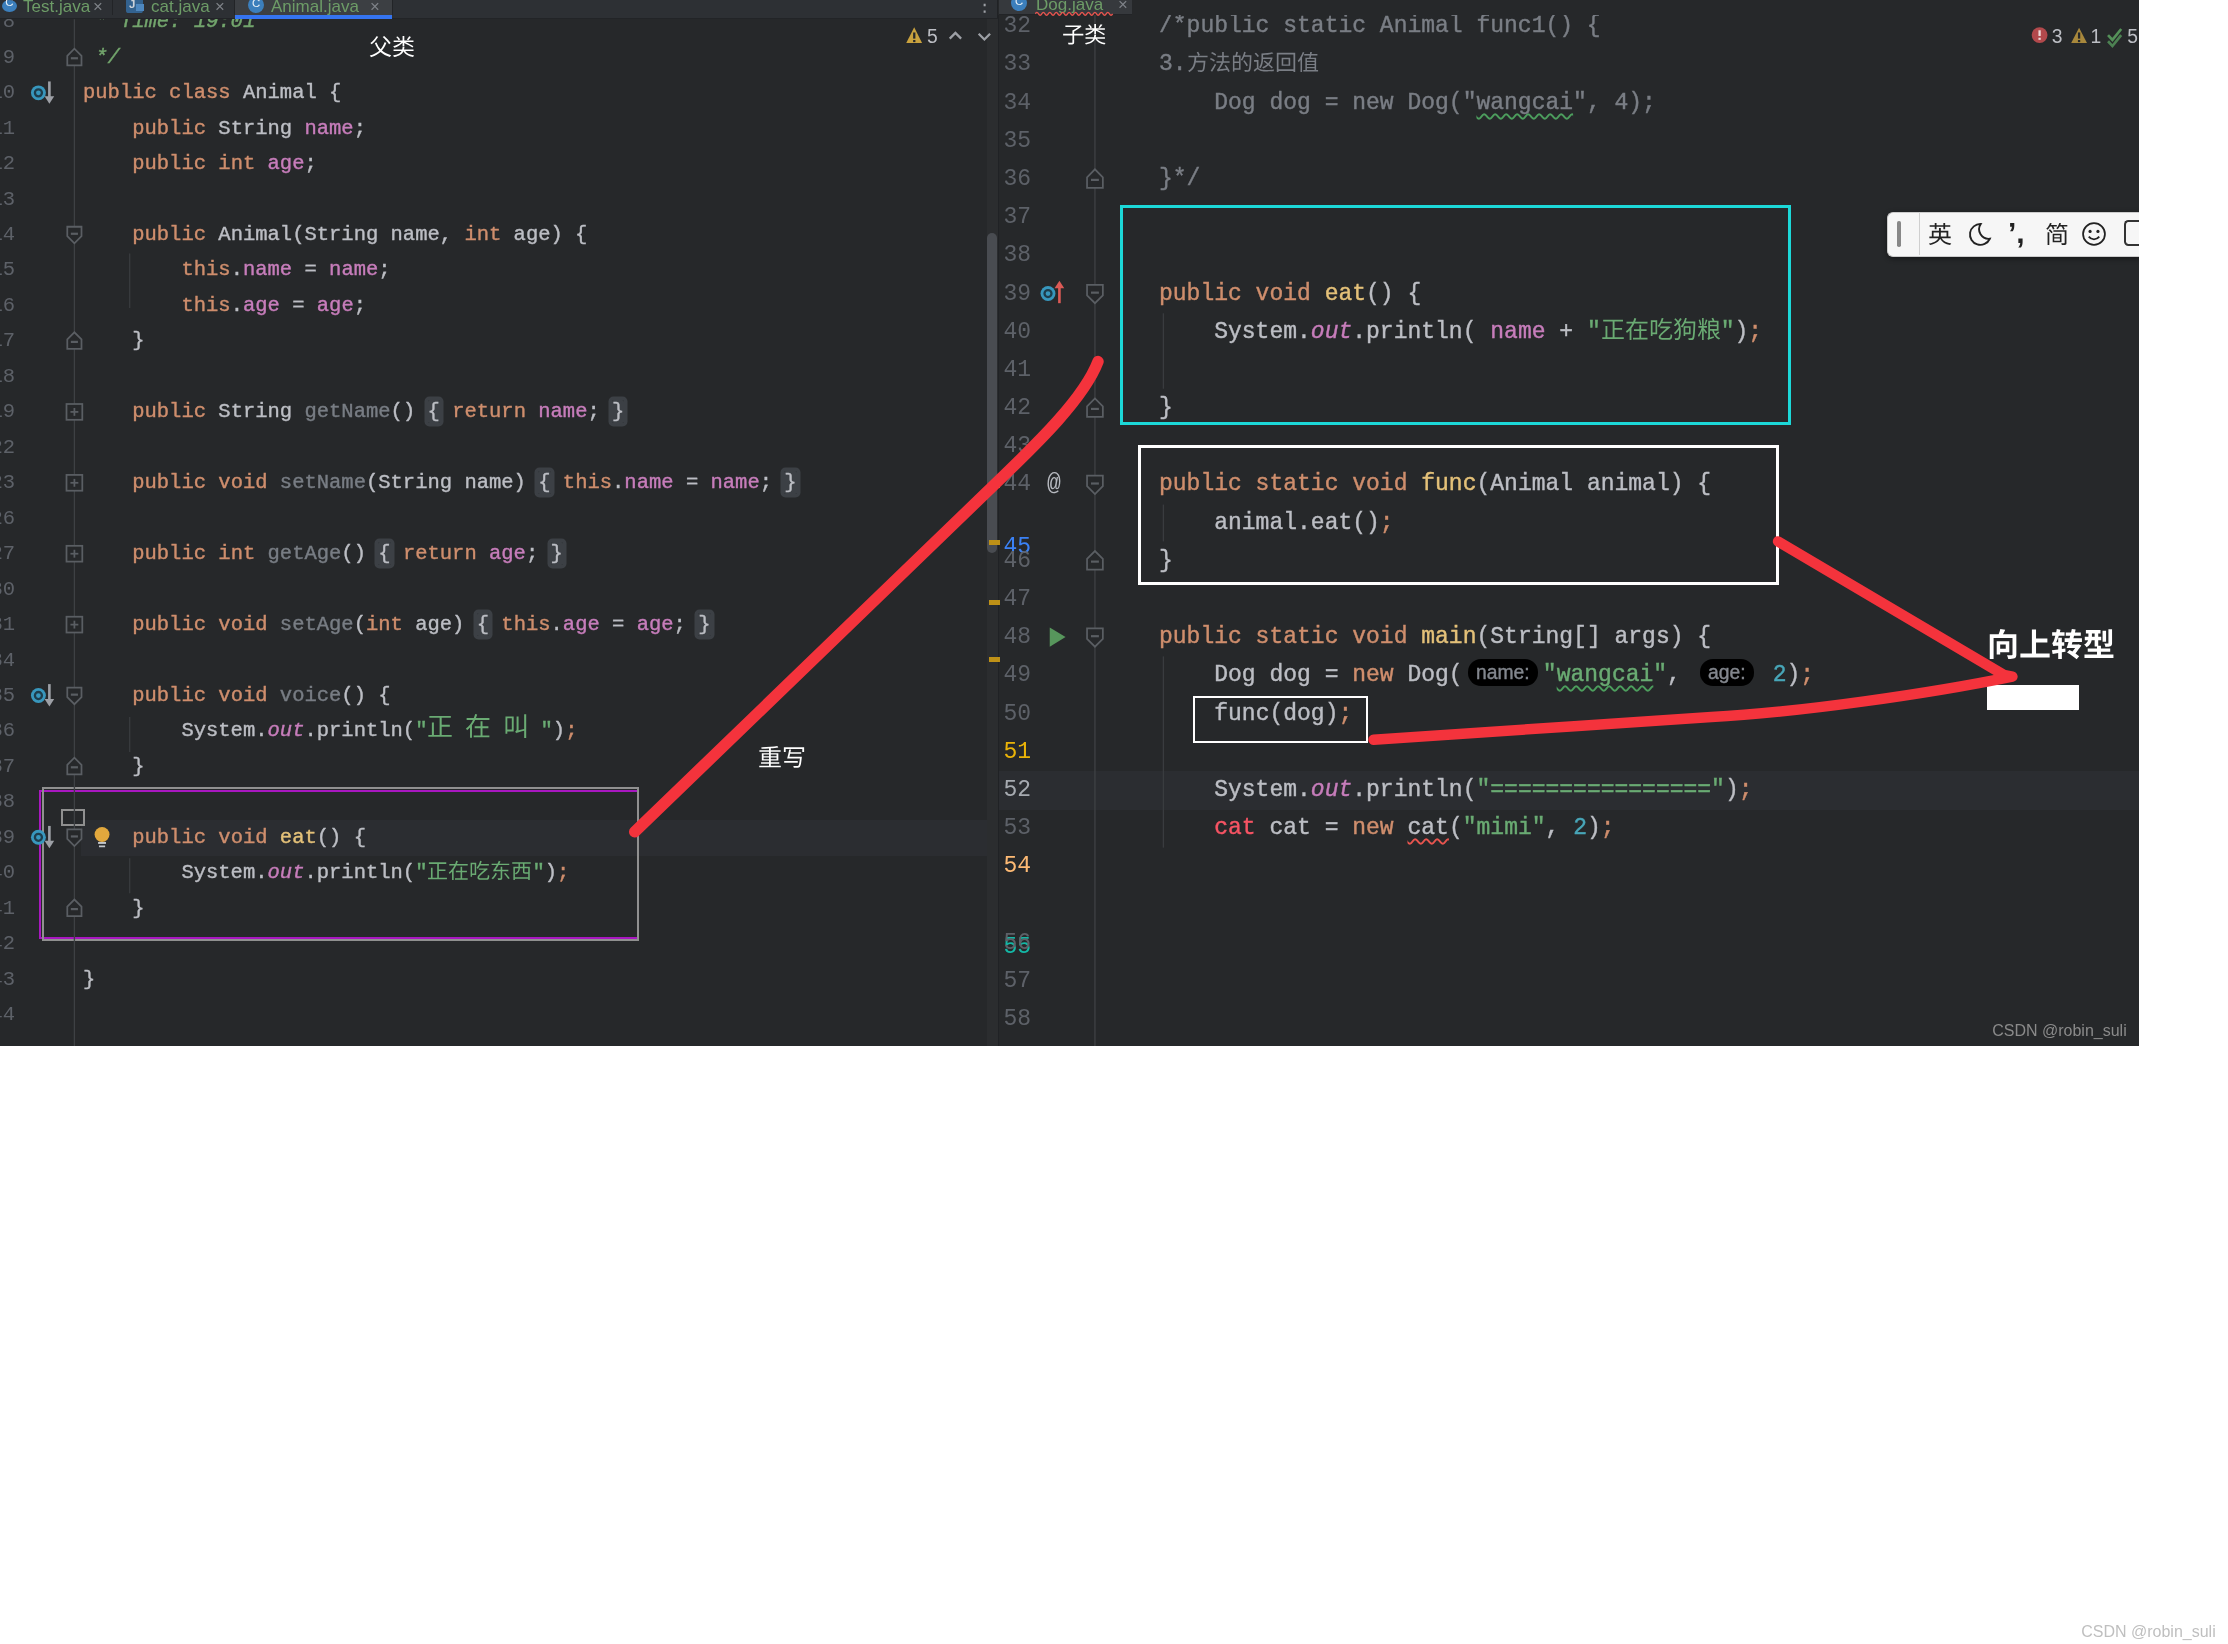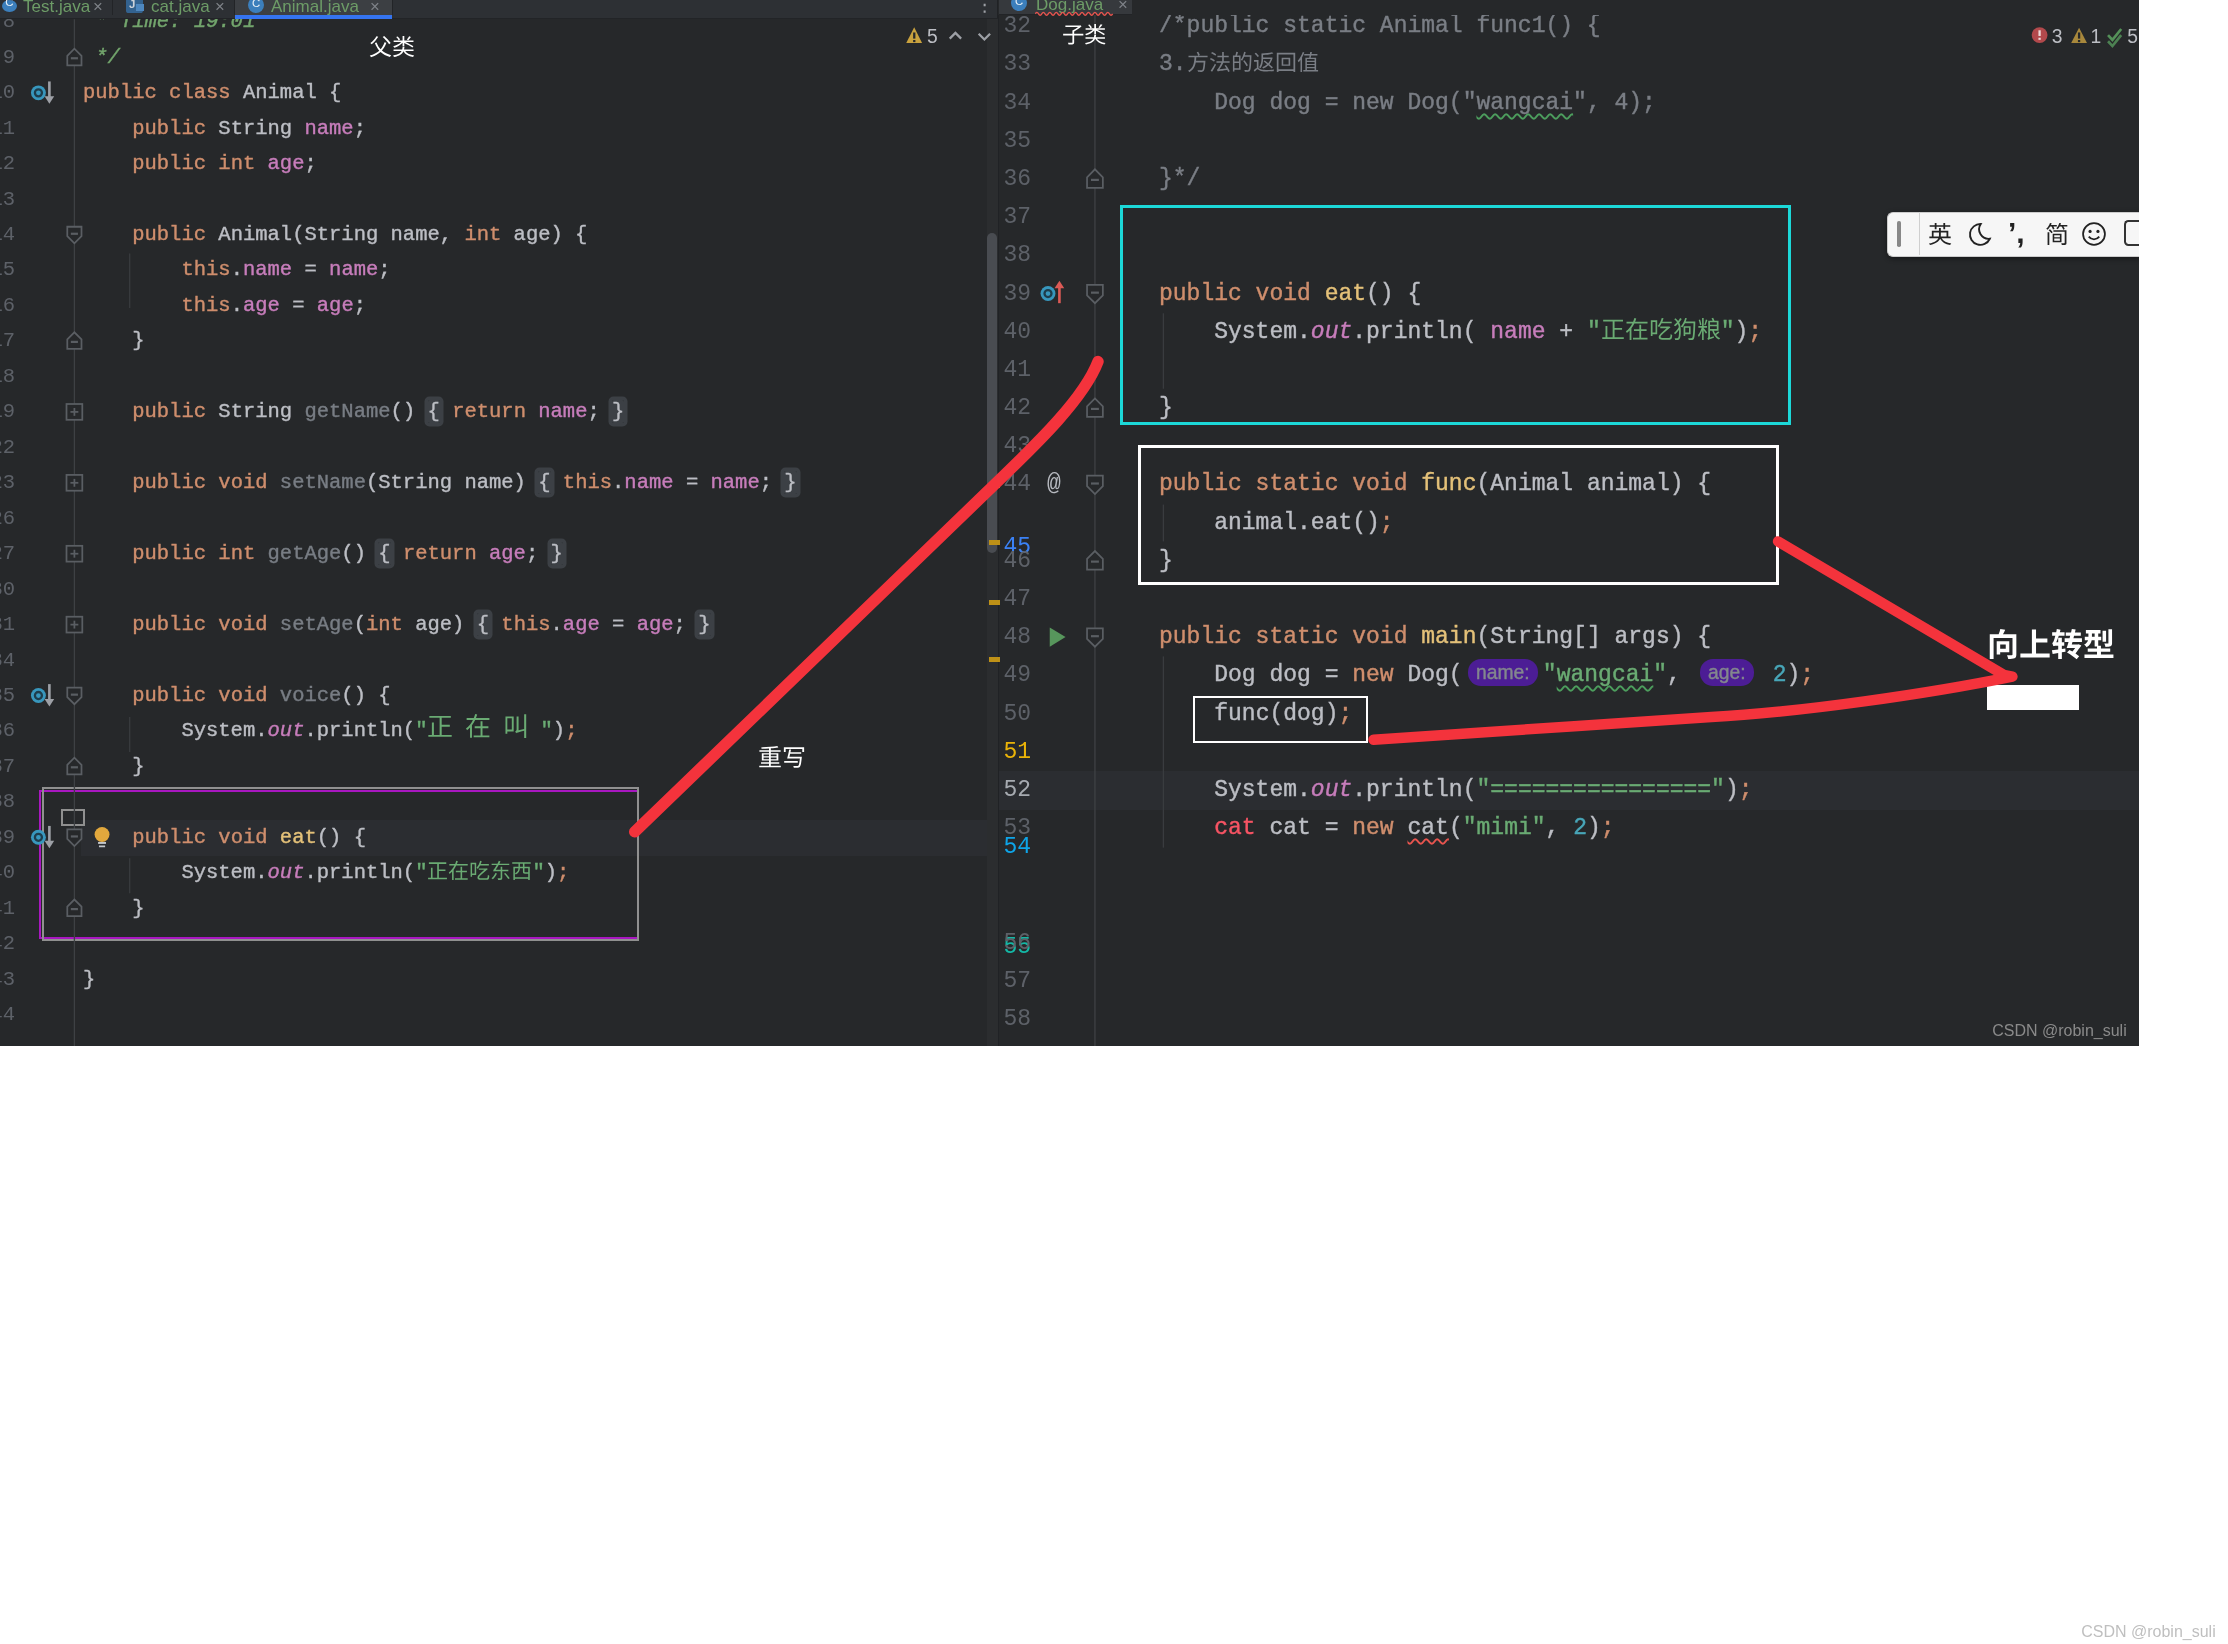--- a/index.html
+++ b/index.html
@@ -10,21 +10,21 @@
 .lline{position:absolute;left:0;width:997px;font-size:20.5px;line-height:35px;height:35px;-webkit-text-stroke:0.4px currentColor}
 .rline{position:absolute;left:0;width:2139px;font-size:23px;line-height:38px;height:38px;-webkit-text-stroke:0.4px currentColor}
 .k{color:#CF8E6D}.d{color:#BCBEC4}.f{color:#C77DBB}.s{color:#6AAB73}.c{color:#7A7E85}
 .m{color:#787D84}.gc{color:#73A66D;font-style:italic}.y{color:#E4C179}.n{color:#48A6B8}.r{color:#F75464}.an{color:#B3AE60}
 .o{color:#C77DBB;font-style:italic}.it{}
 .hb{background:#3C4045;box-shadow:0 0 0 3.5px #3C4045;border-radius:1.8px}
 .gl{position:absolute;color:#5D6168;font-size:20.5px;line-height:35px;height:35px;text-align:right;width:35px;left:-20px}
 .gr{position:absolute;color:#5D6168;font-size:23px;line-height:38px;height:38px;text-align:right;width:40px;left:991px}
 .wavg{text-decoration:underline wavy #4C9E5D 1.8px;text-underline-offset:4.4px;text-decoration-skip-ink:none}
 .wavr{text-decoration:underline wavy #E8544E 1.8px;text-underline-offset:4.4px;text-decoration-skip-ink:none}
-.chip{display:inline-block;background:#4c1d95;color:#83878E;border-radius:13px;font-size:19.3px;
+.chip{display:inline-block;background:#000000;color:#83878E;border-radius:13px;font-size:19.3px;
  font-family:"Liberation Sans",sans-serif;line-height:27px;height:27px;padding:0 8px;vertical-align:1.8px}
 .cg{display:inline-block}
 .tabtx{font-family:"Liberation Sans",sans-serif;font-size:17px;color:#6D9C67}
 
 </style></head><body>
 <div id="ide">
 <div class="abs" style="left:81px;top:820px;width:916px;height:36px;background:#2B2D31"></div>
 <div class="abs" style="left:998px;top:771px;width:1141px;height:39px;background:#2B2D31"></div>
 <div class="abs" style="left:0;top:0;width:997px;height:19.3px;background:#2D3034;z-index:5"></div>
 <div class="abs" style="left:0;top:18.4px;width:237px;height:0.9px;background:#222427;z-index:6"></div>
@@ -175,21 +175,21 @@
 <div class="gr mono" style="top:465px;color:#5D6168">44</div>
 <div class="gr mono" style="top:528px;color:#3b82f6">45</div>
 <div class="gr mono" style="top:542px;color:#5D6168">46</div>
 <div class="gr mono" style="top:580px;color:#5D6168">47</div>
 <div class="gr mono" style="top:618px;color:#5D6168">48</div>
 <div class="gr mono" style="top:656px;color:#5D6168">49</div>
 <div class="gr mono" style="top:695px;color:#5D6168">50</div>
 <div class="gr mono" style="top:733px;color:#eab308">51</div>
 <div class="gr mono" style="top:771px;color:#A6AAB0">52</div>
 <div class="gr mono" style="top:809px;color:#5D6168">53</div>
-<div class="gr mono" style="top:828px;color:#0ea5e9">54</div>
+<div class="gr mono" style="top:847px;color:#fdba74">54</div>
 <div class="gr mono" style="top:928px;color:#14b8a6">55</div>
 <div class="gr mono" style="top:924px;color:#5D6168">56</div>
 <div class="gr mono" style="top:962px;color:#5D6168">57</div>
 <div class="gr mono" style="top:1000px;color:#5D6168">58</div>
 <div class="abs mono" style="left:1047px;top:465px;color:#B6B9BF;font-size:23px;line-height:38px">@</div>
 <div class="abs" style="left:997px;top:0;width:1.8px;height:1046px;background:#202225"></div>
 <div class="abs" style="left:987px;top:19.3px;width:11.4px;height:1027px;background:#2B2D2F"></div>
 <div class="abs" style="left:987px;top:233px;width:9.7px;height:320px;background:#494C51;border-radius:5.3px"></div>
 <div class="abs" style="left:989px;top:483px;width:11.4px;height:5.3px;background:#BE9117"></div>
 <div class="abs" style="left:989px;top:540px;width:11.4px;height:5.3px;background:#BE9117"></div>

